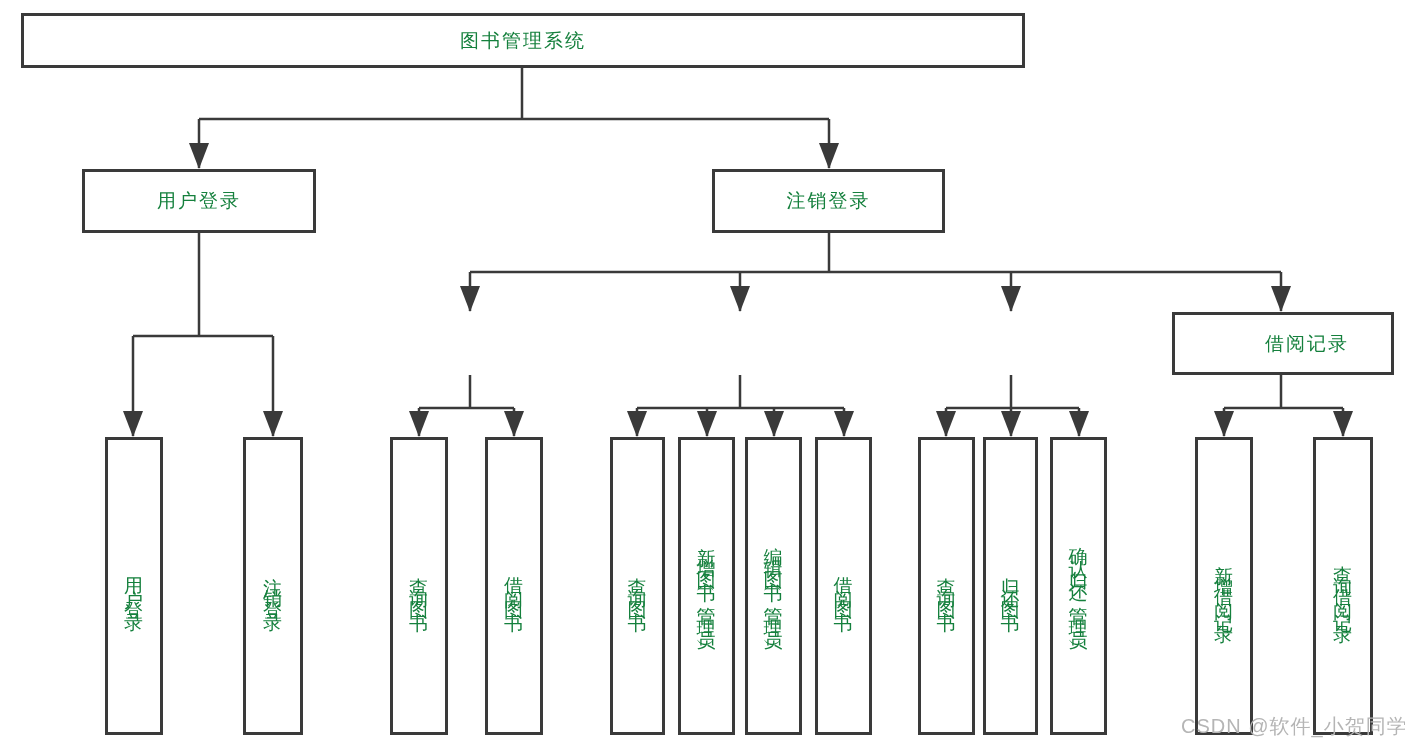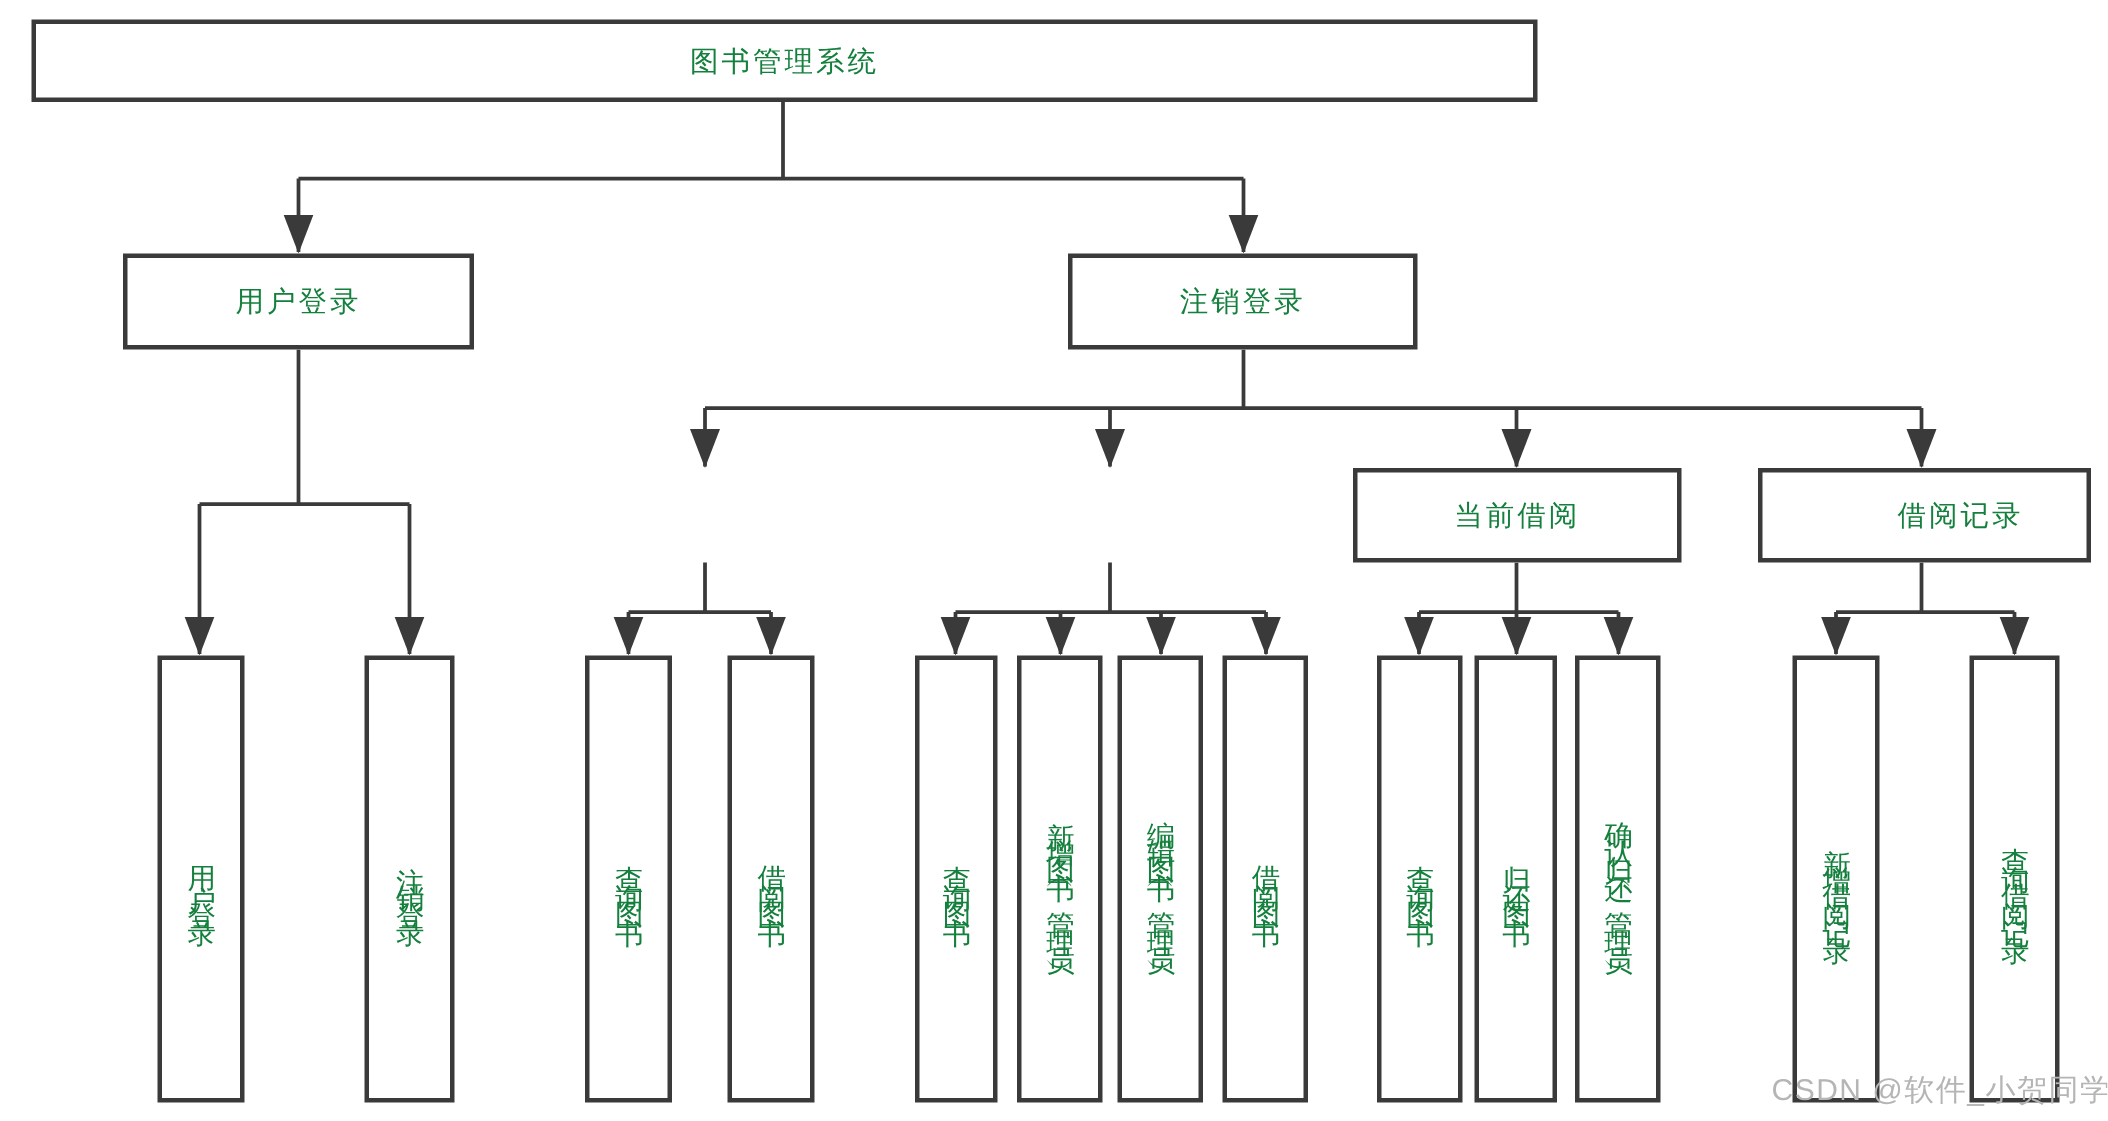--- a/index.html
+++ b/index.html
@@ -100,23 +100,20 @@
     <span>图书管理系统</span>
   </div>
 
   <div class="box hbox" style="left:82px; top:169px; width:234px; height:64px;">
     <span>用户登录</span>
   </div>
   <div class="box hbox" style="left:712px; top:169px; width:233px; height:64px;">
     <span>注销登录</span>
   </div>
 
-  <div class="box hbox" style="left:902px; top:312px; width:219px; height:63px;">
-    <span>当前借阅</span>
-  </div>
   <div class="box hbox" style="left:1172px; top:312px; width:222px; height:63px;padding-left:48px;">
     <span>借阅记录</span>
   </div>
 
   <div class="box leaf" style="left:105px; top:437px; width:58px; height:298px;">
     <span>用户登录</span>
   </div>
   <div class="box leaf" style="left:243px; top:437px; width:60px; height:298px;">
     <span>注销登录</span>
   </div>

